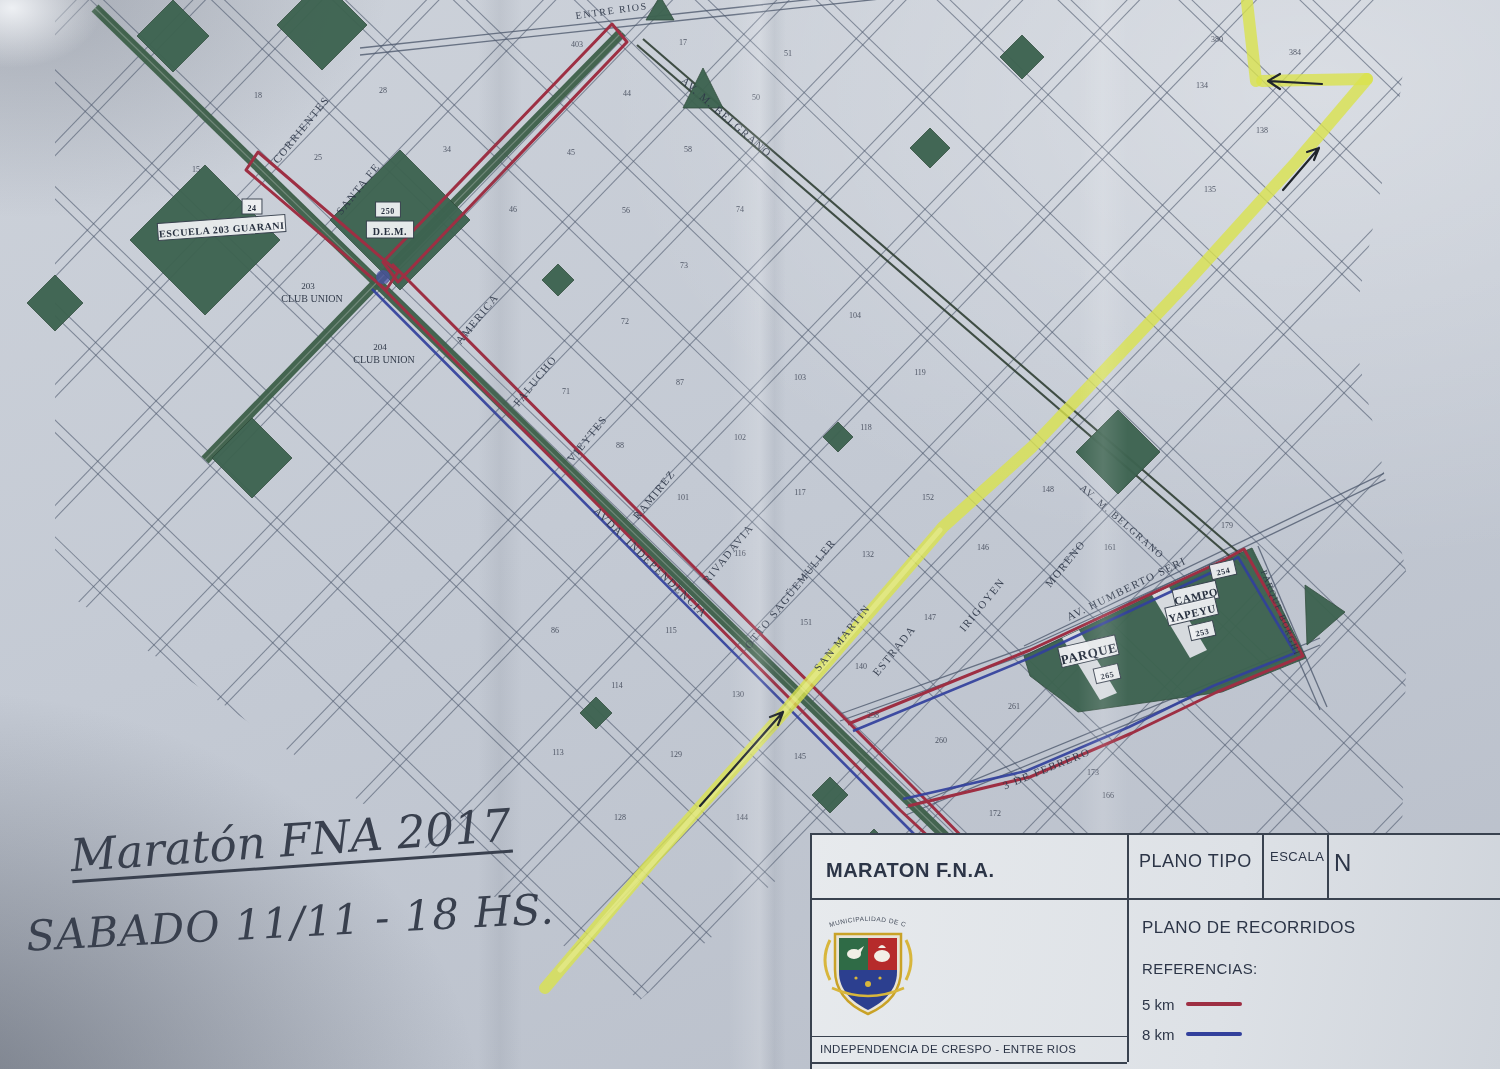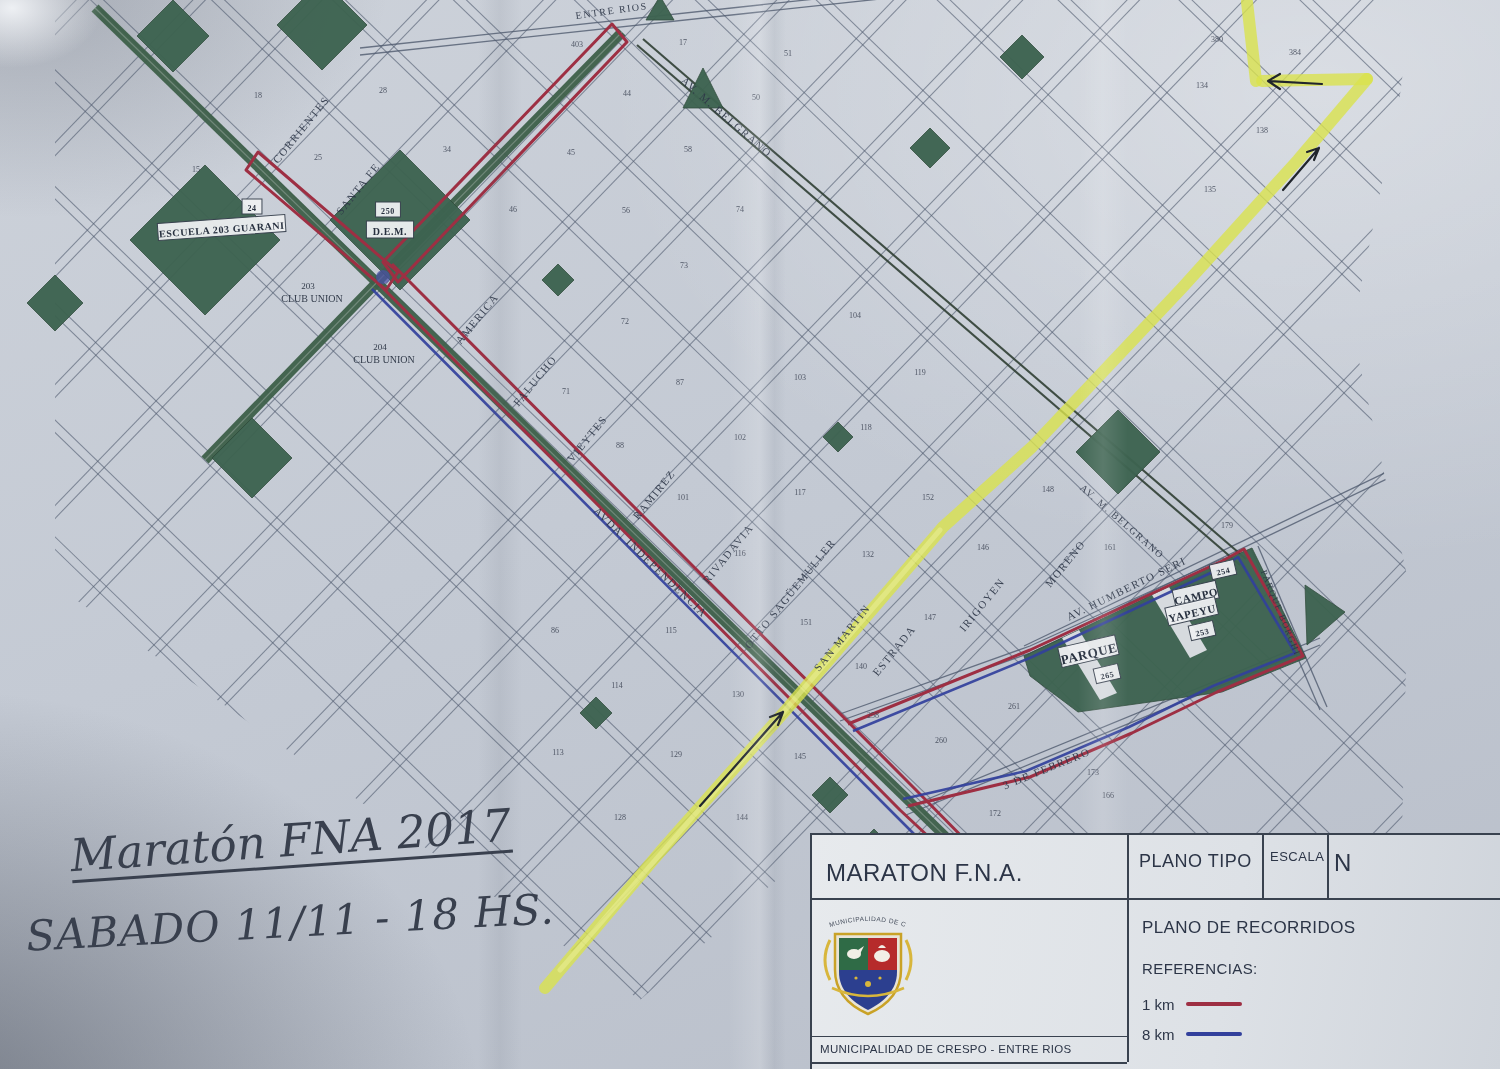--- a/index.html
+++ b/index.html
@@ -33,21 +33,21 @@
   .stname{font-family:"Liberation Serif",serif;fill:#2e3748;letter-spacing:1.5px;opacity:.92;}
   .bn{font-family:"Liberation Serif",serif;font-size:8px;fill:#3b4252;opacity:.85;}
   .plaq{fill:#eef0f2;stroke:#39424f;stroke-width:1;opacity:.95;}
   .plaqtxt{font-family:"Liberation Serif",serif;fill:#27303f;font-weight:bold;letter-spacing:.6px;}
   .plain{font-family:"Liberation Serif",serif;fill:#333c4b;}
   
   #title-block{position:absolute;left:810px;top:833px;width:690px;height:236px;
     background:linear-gradient(100deg,#e7eaed 0%,#dde1e6 60%,#cfd4db 100%);
     border:2px solid #39424f;border-right:none;border-bottom:none;color:#2c3547;}
   #tb-row1{position:absolute;left:0;top:0;width:100%;height:63px;border-bottom:2px solid #39424f;}
-  #tb-project{position:absolute;left:14px;top:24px;font-size:24px;font-weight:normal;letter-spacing:.5px;}
+  #tb-project{position:absolute;left:14px;top:24px;font-size:20px;font-weight:bold;letter-spacing:.5px;}
   #tb-v1{position:absolute;left:315px;top:0;width:2px;height:227px;background:#39424f;}
   #tb-v2{position:absolute;left:450px;top:0;width:2px;height:63px;background:#39424f;}
   #tb-v3{position:absolute;left:515px;top:0;width:2px;height:63px;background:#39424f;}
   #tb-planotipo{position:absolute;left:327px;top:16px;font-size:18px;letter-spacing:.5px;}
   #tb-escala{position:absolute;left:458px;top:14px;font-size:13px;letter-spacing:.5px;}
   #tb-edge{position:absolute;left:522px;top:14px;font-size:24px;}
   #tb-leftcol{position:absolute;left:0;top:65px;width:315px;height:162px;border-bottom:2px solid #39424f;}
   #tb-org{position:absolute;left:0;bottom:0;width:100%;height:26px;border-top:1px solid #39424f;
     font-size:11.5px;letter-spacing:.3px;padding:6px 0 0 8px;box-sizing:border-box;}
   #tb-rightcol{position:absolute;left:317px;top:65px;right:0;bottom:0;padding:18px 0 0 13px;}
@@ -408,27 +408,27 @@
           <ellipse cx="14" cy="-14" rx="8" ry="6" fill="#f2efe6"></ellipse>
           <path d="M 10,-22 Q 14,-28 18,-22 Z" fill="#f2efe6"></path>
           <circle cx="0" cy="14" r="3" fill="#d8b63c"></circle>
           <circle cx="-12" cy="8" r="1.6" fill="#d8b63c"></circle>
           <circle cx="12" cy="8" r="1.6" fill="#d8b63c"></circle>
           <path d="M -38,10 Q -48,-10 -38,-30" stroke="#d8b63c" stroke-width="3" fill="none"></path>
           <path d="M 38,10 Q 48,-10 38,-30" stroke="#d8b63c" stroke-width="3" fill="none"></path>
           <path d="M -36,18 Q 0,34 36,18" stroke="#d8b63c" stroke-width="2.5" fill="none"></path>
         </g>
       </svg>
-      <div id="tb-org">MUNICIPALIDAD DE CRESPO - ENTRE RIOS</div>
+      <div id="tb-org">INDEPENDENCIA DE CRESPO - ENTRE RIOS</div>
     </div>
     <div id="tb-rightcol">
       <div id="tb-planname">PLANO DE RECORRIDOS</div>
       <div id="tb-refs">REFERENCIAS:</div>
       <div class="legend-row">
-        <span class="lbl">1 km</span>
+        <span class="lbl">5 km</span>
         <span class="legend-line" id="leg-line-0" style="background: rgb(158, 47, 67);"></span>
       </div>
       <div class="legend-row">
         <span class="lbl">8 km</span>
         <span class="legend-line" id="leg-line-1" style="background: rgb(50, 64, 156);"></span>
       </div>
     </div>
   </div>
 
   <div class="handw" id="handw1">Maratón FNA 2017</div>

